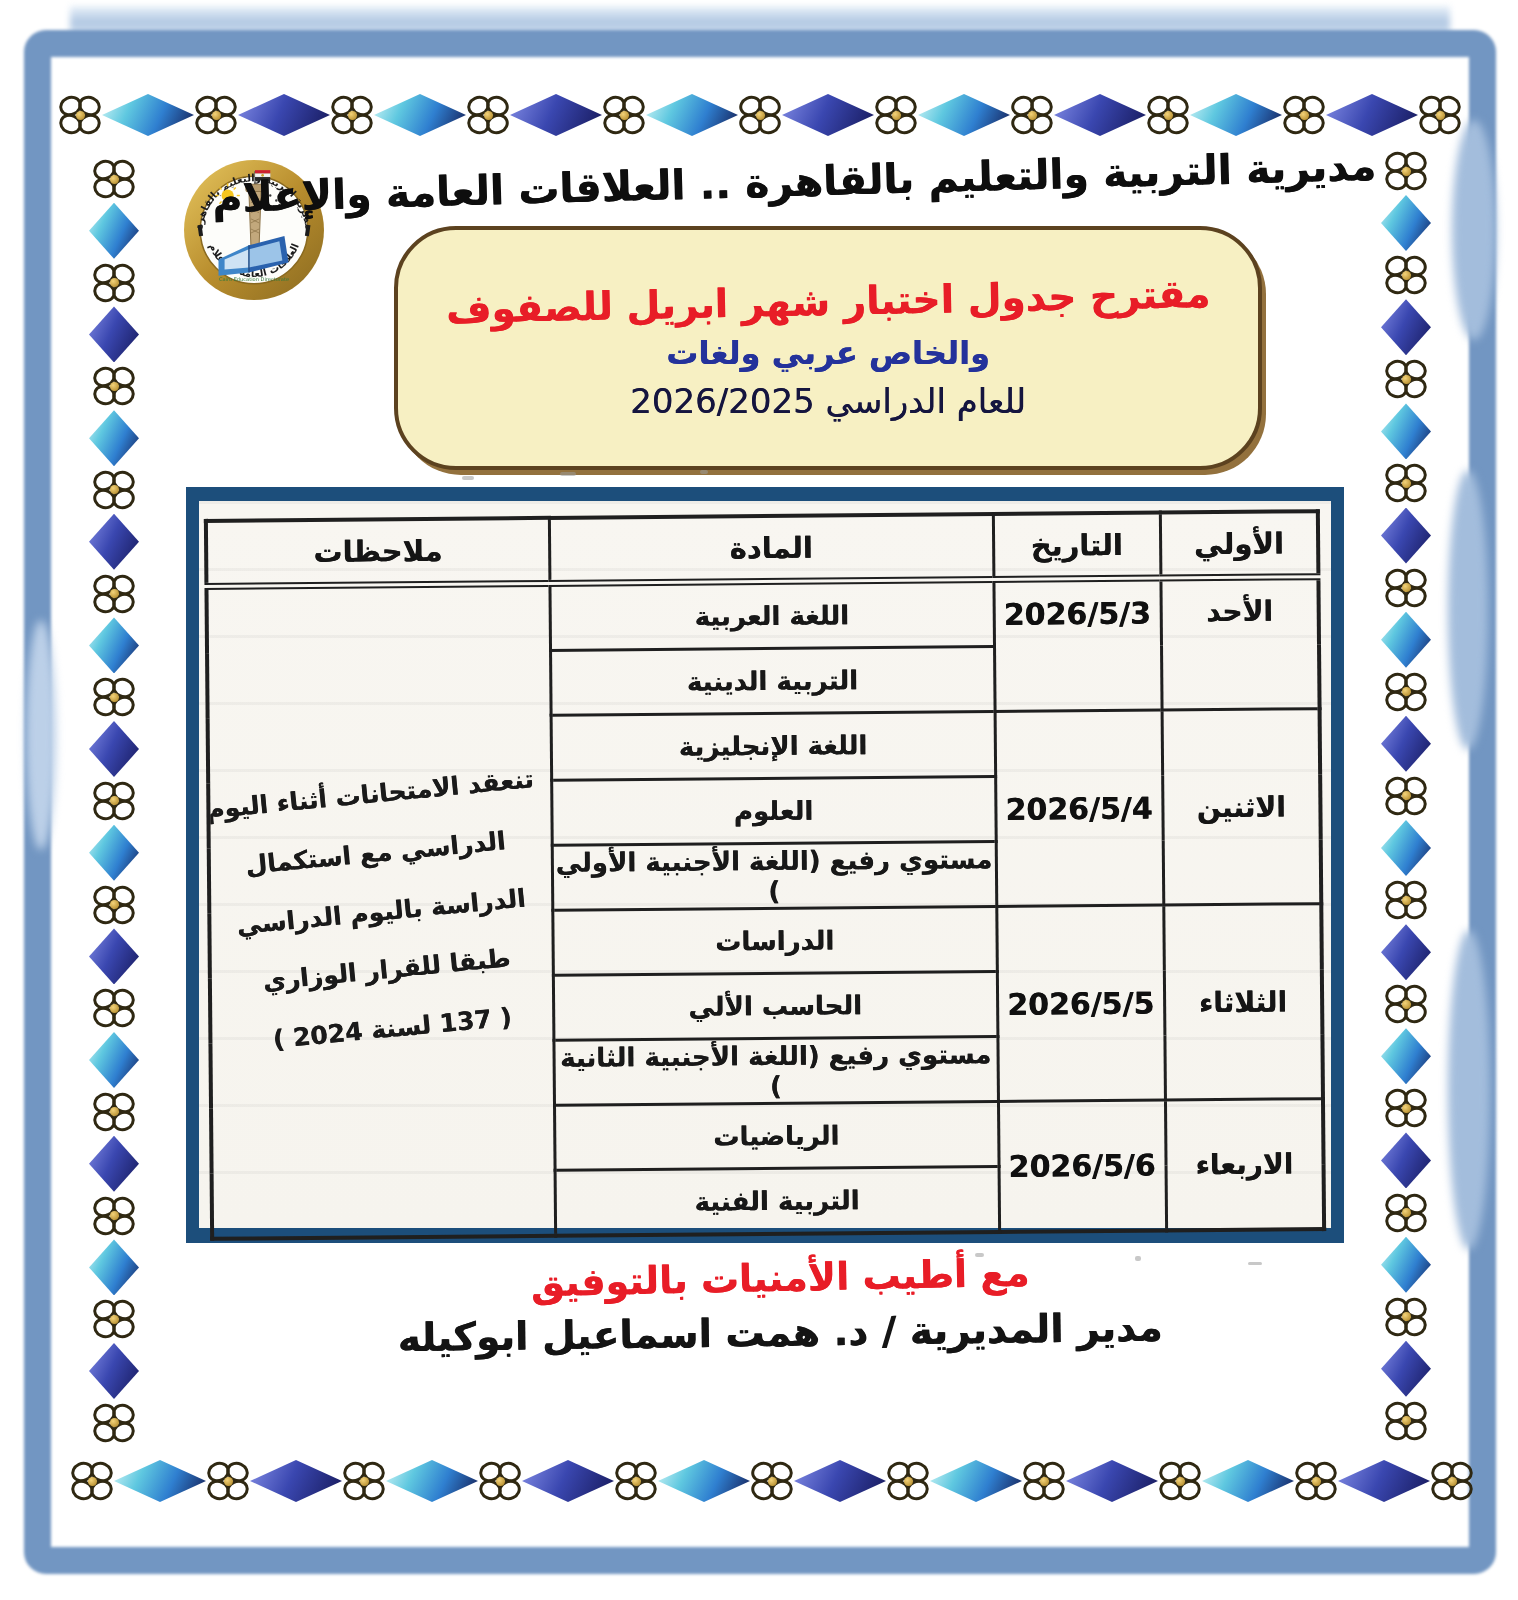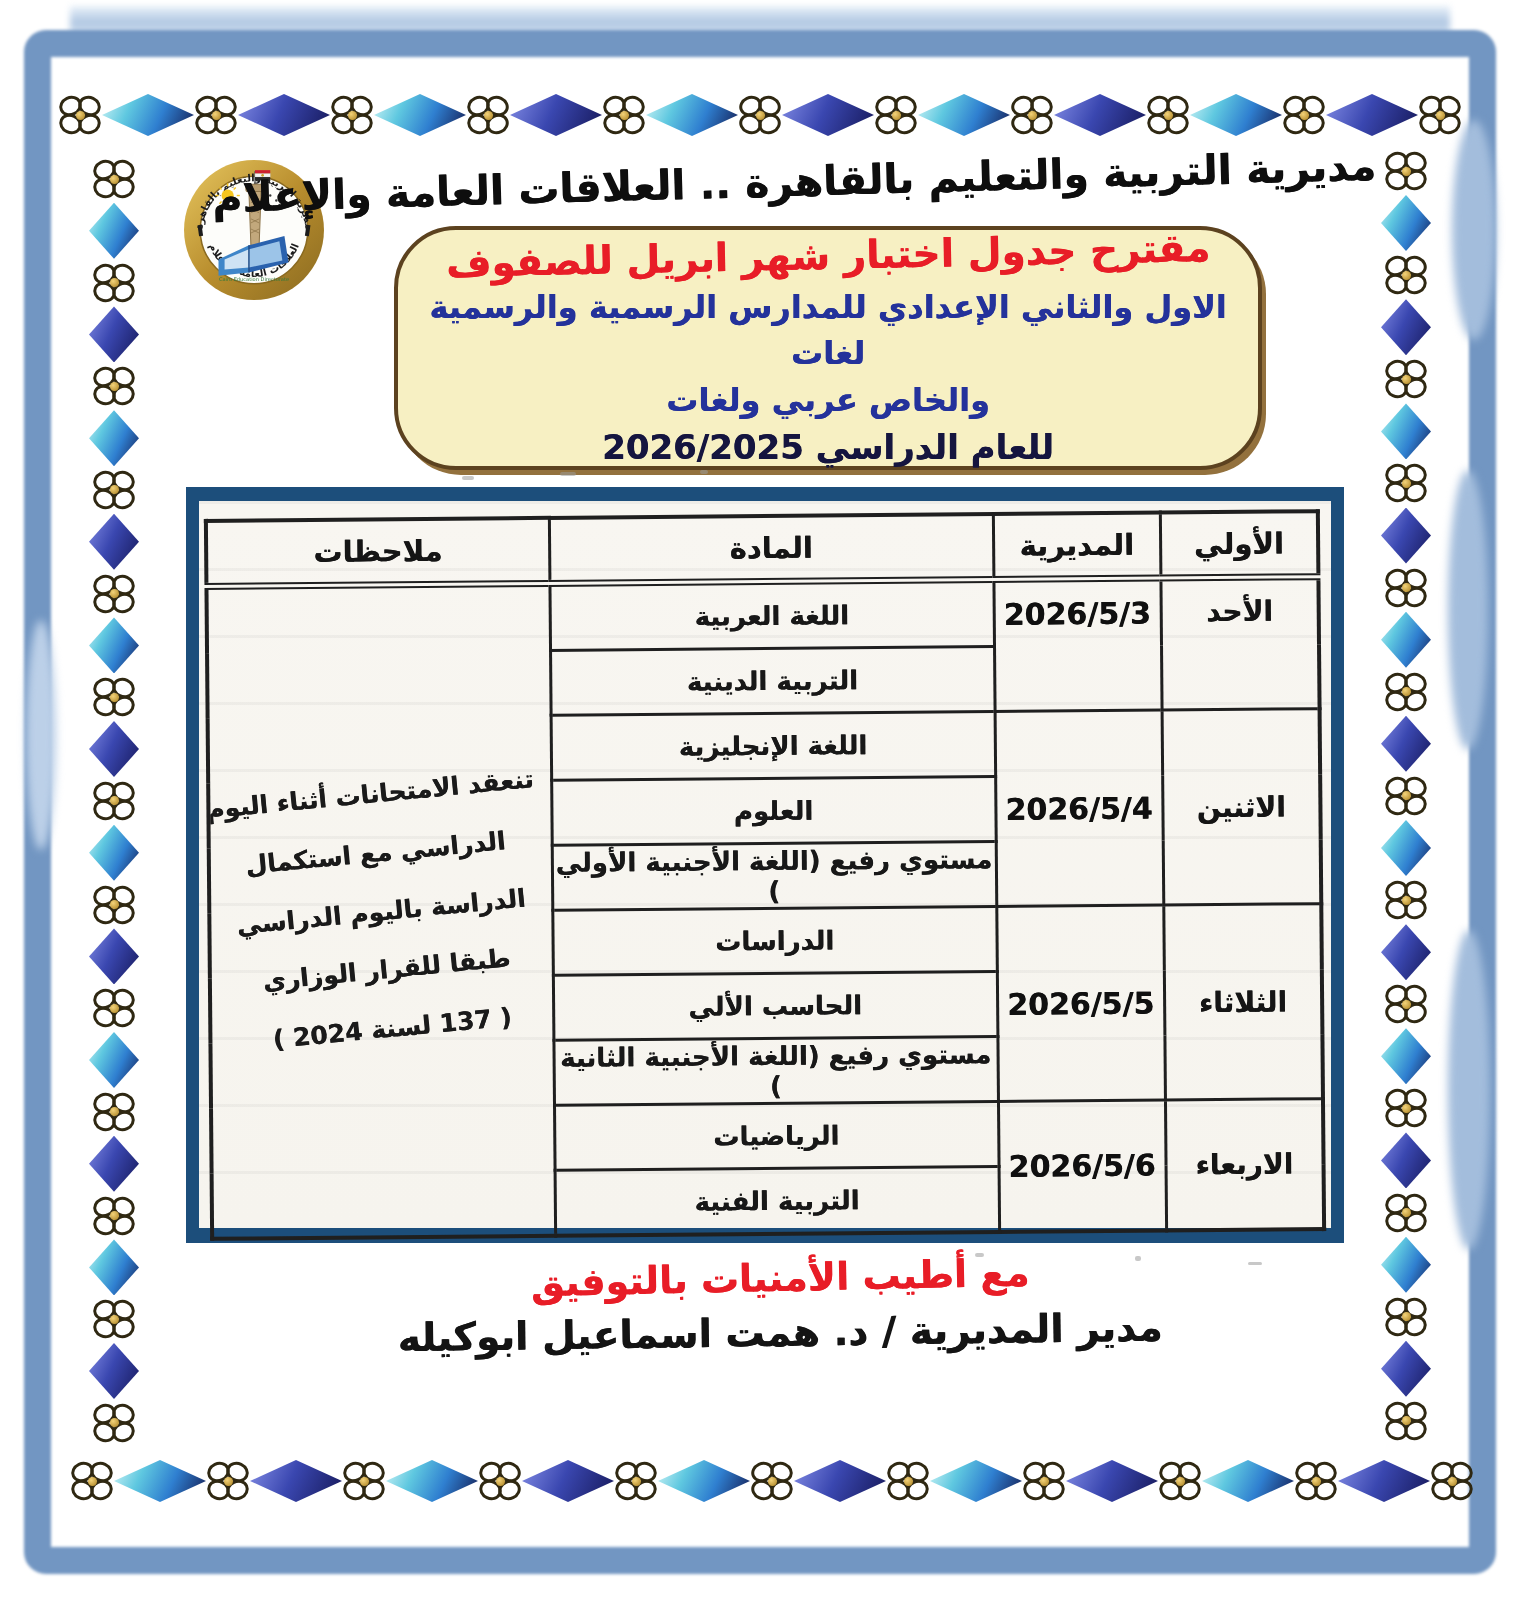--- a/index.html
+++ b/index.html
@@ -60,21 +60,21 @@
   
   .notice{
     position:absolute;left:394px;top:226px;width:868px;height:244px;
     background:#f7f0c3;border:4px solid #5c421f;border-radius:62px;
     box-shadow:5px 6px 0 -1px #93713d;
     display:flex;flex-direction:column;justify-content:center;
     text-align:center;direction:rtl;box-sizing:border-box;padding:8px 14px 4px;
   }
   .notice .n1{font-size:39px;font-weight:bold;color:#e81d27;transform:rotate(-1.2deg);margin-bottom:6px;text-shadow:0.5px 0 #e81d27;}
   .notice .n2,.notice .n3{font-size:32px;font-weight:bold;color:#24329b;line-height:1.45;text-shadow:0.4px 0 #24329b;}
-  .notice .n4{font-size:34px;font-weight:bold;color:#15153f;margin-top:4px;text-shadow:0.4px 0 #15153f;}
+  .notice .n4{font-size:34px;font-weight:normal;color:#15153f;margin-top:4px;text-shadow:0.4px 0 #15153f;}
 
   
   .table-frame{
     position:absolute;left:186px;top:487px;width:1158px;height:756px;
     background:#1c4e7b;box-sizing:border-box;padding:14px 13px 15px 13px;
   }
   .paper{
     width:100%;height:100%;box-sizing:border-box;padding:13px 8px;
     background:
       repeating-linear-gradient(to bottom, rgba(110,110,110,0.07) 0 3px, rgba(0,0,0,0) 3px 67px),
@@ -583,38 +583,37 @@
     <polygon points="66,90 96,82 99,101 66,108" fill="#9cc4e8"></polygon>
     <line x1="66" y1="86" x2="66" y2="113" stroke="#1d4a85" stroke-width="1.4"></line>
   </g>
   <text x="71" y="121" font-size="5" text-anchor="middle" fill="#2f7a3c">Cairo Education Directorate</text>
 </svg>
 
 <div class="main-title" dir="rtl">مديرية التربية والتعليم بالقاهرة .. العلاقات العامة والإعلام</div>
 
 <div class="notice">
   <div class="n1">مقترح جدول اختبار شهر ابريل للصفوف</div>
-  <div class="n2">الاول والثاني الإعدادي للمدارس الرسمية والرسمية لغات</div>
   <div class="n3">والخاص عربي ولغات</div>
   <div class="n4">للعام الدراسي   2026/2025</div>
 </div>
 
 <div class="table-frame">
   <div class="paper">
     <table class="sched">
       <colgroup>
         <col style="width:158px">
           <col style="width:167px">
           <col style="width:444px">
           <col style="width:343px">
       </colgroup>
       <tbody>
           <tr>
         <th class="hcell">الأولي</th>
-        <th class="hcell">المديرية</th>
+        <th class="hcell">التاريخ</th>
         <th class="hcell">المادة</th>
         <th class="hcell">ملاحظات</th>
       </tr>
       <tr>
         <td class="dayc vtop" rowspan="2">الأحد</td>
         <td class="datec vtop" rowspan="2">2026/5/3</td>
         <td class="subj">اللغة العربية</td>
         <td class="notes" rowspan="10">
           <div class="notes-block">
             <span>تنعقد الامتحانات أثناء اليوم</span>

